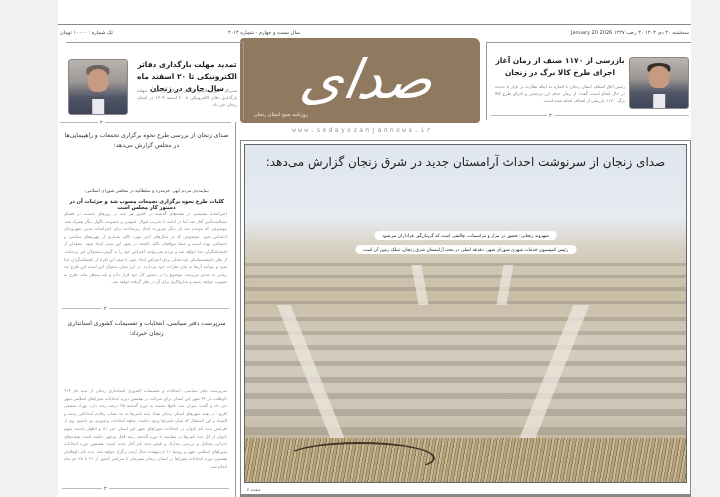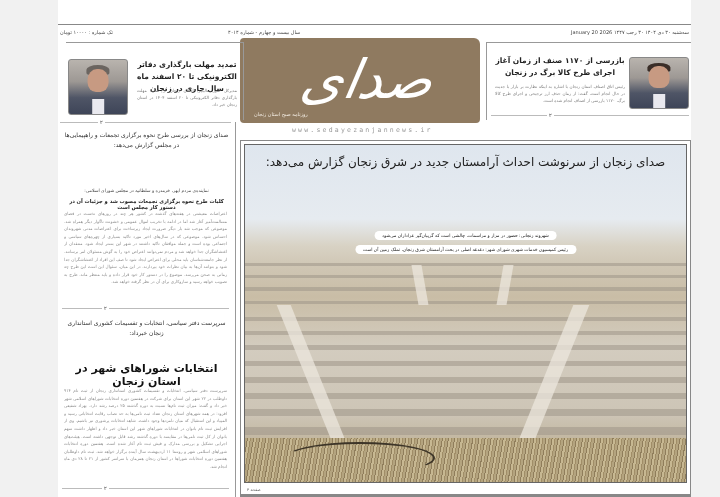--- a/index.html
+++ b/index.html
@@ -166,21 +166,20 @@
     <span class="page-ref" style="left:40px; top:-3px;">۲</span>
 
     <div class="kicker" style="left:4px; right:4px; top:8px;">صدای زنجان از بررسی طرح نحوه برگزاری تجمعات و راهپیمایی‌ها در مجلس گزارش می‌دهد:</div>
     <div class="sub" style="left:4px; right:4px; top:66px;">نماینده‌ی مردم ابهر، خرمدره و سلطانیه در مجلس شورای اسلامی:</div>
     <div class="sub-b" style="left:4px; right:4px; top:76px;">کلیات طرح نحوه برگزاری تجمعات مصوب شد و جزئیات آن در دستور کار مجلس است</div>
     <div class="textblock" style="left:6px; right:8px; top:88px; height:92px; overflow:hidden;">اعتراضات معیشتی در هفته‌های گذشته در کشور هر چند در روزهای نخست در فضای مسالمت‌آمیز آغاز شد اما در ادامه با تخریب اموال عمومی و خشونت ناگوار دیگر همراه شد. موضوعی که موجب شد بار دیگر ضرورت ایجاد زیرساخت برای اعتراضات مدنی شهروندان احساس شود. موضوعی که در سال‌های اخیر مورد تاکید بسیاری از چهره‌های سیاسی و اجتماعی بوده است و جمله موافقان تاکید داشتند در شهر این بستر ایجاد شود. منتقدان از اغتشاشگران جدا خواهد شد و مردم نمی‌توانند اعتراض خود را به گوش مسئولان امر برسانند. از نظر جامعه‌شناسان باید محلی برای اعتراض ایجاد شود تا صف این افراد از اغتشاشگران جدا شود و بتوانند آن‌ها به بیان نظرات خود بپردازند. در این میان، سئوال این است این طرح چه زمانی به صحن می‌رسد. موضوع را در دستور کار خود قرار داده و باید منتظر ماند. طرح به تصویب خواهد رسید و سازوکاری برای آن در نظر گرفته خواهد شد.</div>
     <div class="sep-line" style="left:4px; right:6px; top:186px;"></div>
     <span class="page-ref" style="left:44px; top:183px;">۲</span>
 
     <div class="kicker" style="left:4px; right:4px; top:196px;">سرپرست دفتر سیاسی، انتخابات و تقسیمات کشوری استانداری زنجان خبرداد:</div>
-    <div class="big-title" style="left:4px; right:4px; top:240px; font-size:11px;">انتخابات شوراهای شهر در استان زنجان</div>
     <div class="textblock" style="left:6px; right:8px; top:265px; height:96px; overflow:hidden;">سرپرست دفتر سیاسی، انتخابات و تقسیمات کشوری استانداری زنجان از ثبت نام ۹۱۴ داوطلب در ۲۲ شهر این استان برای شرکت در هفتمین دوره انتخابات شوراهای اسلامی شهر خبر داد و گفت: میزان ثبت نام‌ها نسبت به دوره گذشته ۲۵ درصد رشد دارد. بهزاد شفیعی افزود: در همه شهرهای استان زنجان تعداد ثبت نامی‌ها به حد نصاب رقابت انتخاباتی رسید و المپیاد و این استقبال که میان نامزدها وجود داشت. شاهد انتخابات پرشوری نیز باشیم. وی از افزایش ثبت نام بانوان در انتخابات شوراهای شهر این استان خبر داد و اظهار داشت سهم بانوان از کل ثبت نامی‌ها در مقایسه با دوره گذشته رشد قابل توجهی داشته است. هیئت‌های اجرایی تشکیل و بررسی مدارک و فیش ثبت نام آغاز شده است. هفتمین دوره انتخابات شوراهای اسلامی شهر و روستا ۱۱ اردیبهشت سال آینده برگزار خواهد شد. ثبت نام داوطلبان هفتمین دوره انتخابات شوراها در استان زنجان همزمان با سراسر کشور از ۲۱ تا ۲۸ دی ماه انجام شد.</div>
     <div class="sep-line" style="left:4px; right:6px; top:366px;"></div>
     <span class="page-ref" style="left:44px; top:363px;">۲</span>
   </div>
 
   <div class="photo-frame">
     <div class="photo">
       <div class="grave-row" style="top:118px; height:3px;"></div>
       <div class="grave-row" style="top:130px; height:3px;"></div>
       <div class="grave-row" style="top:142px; height:4px;"></div>

